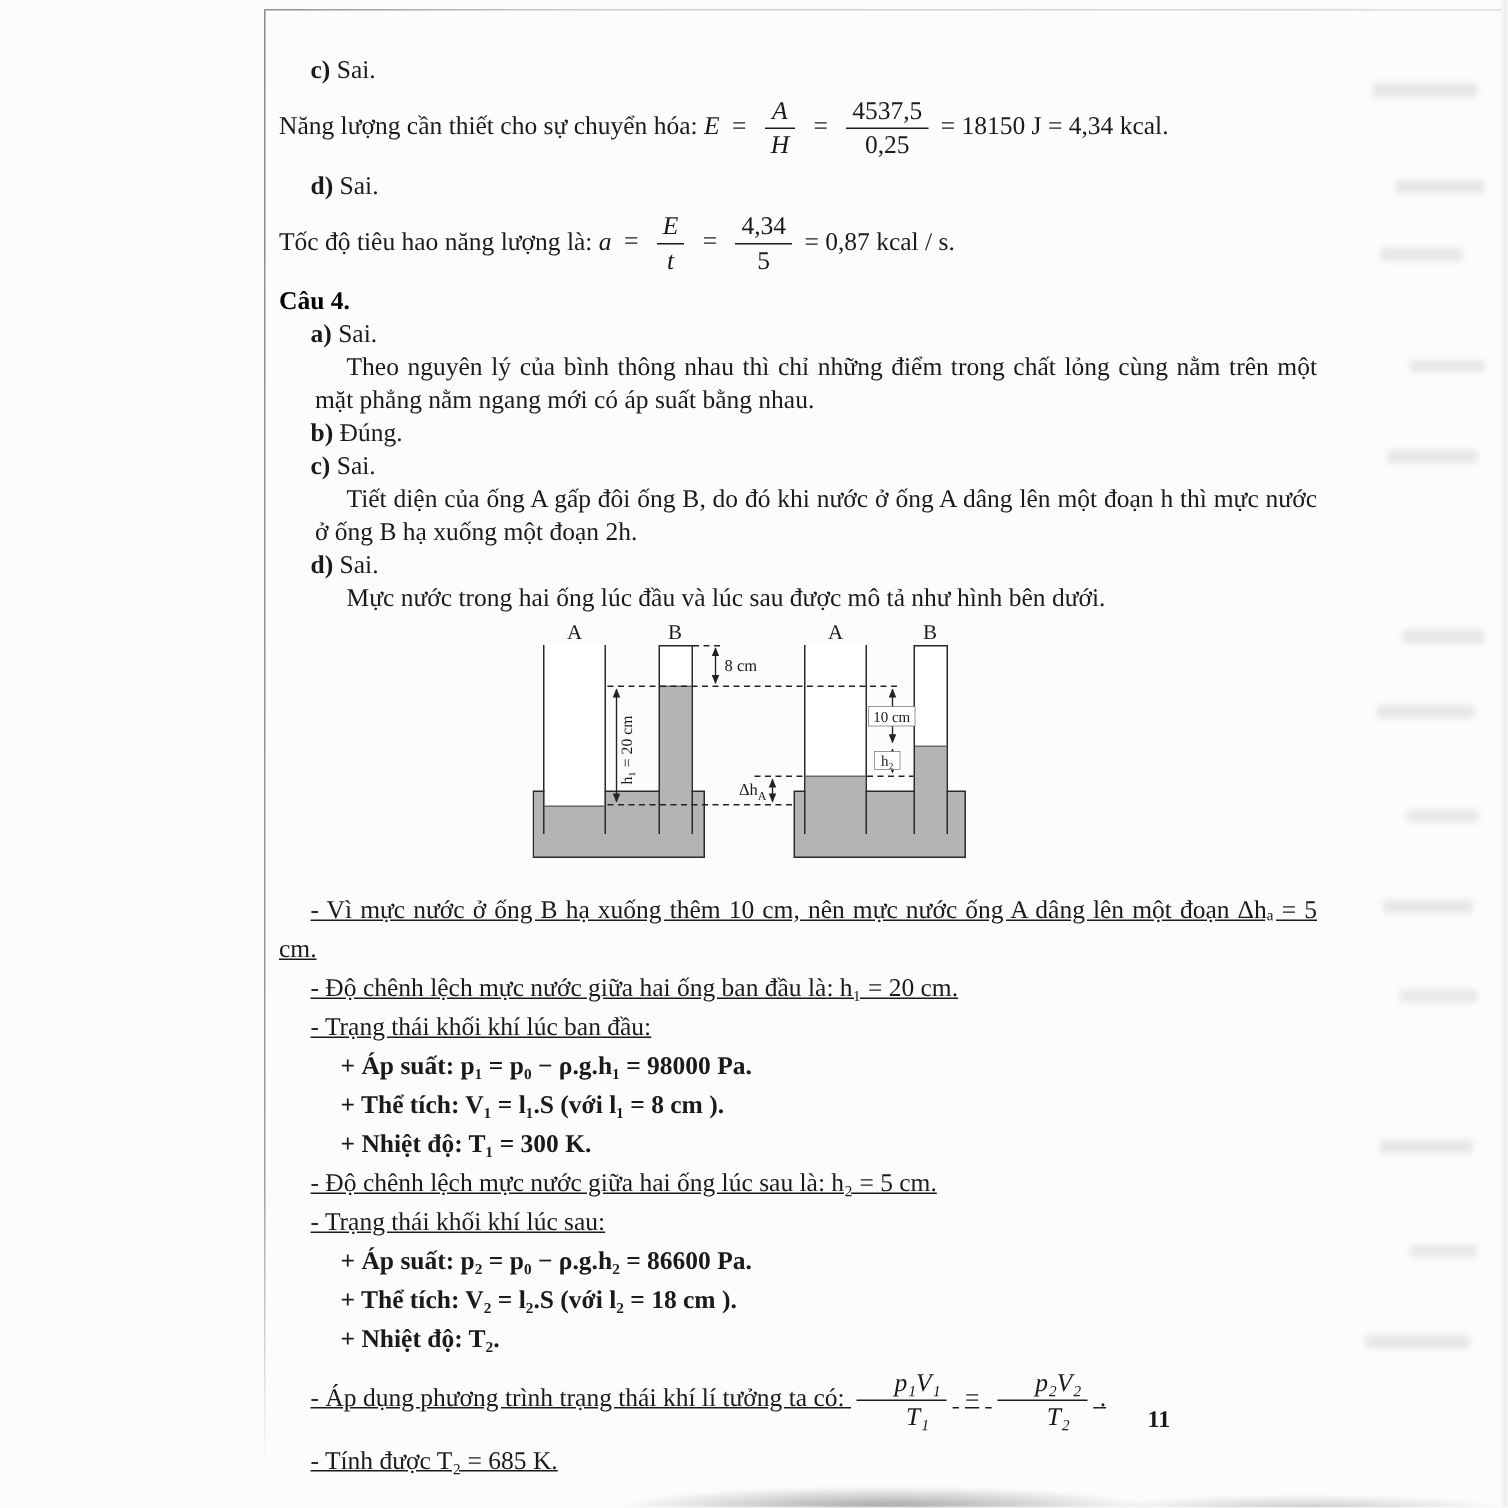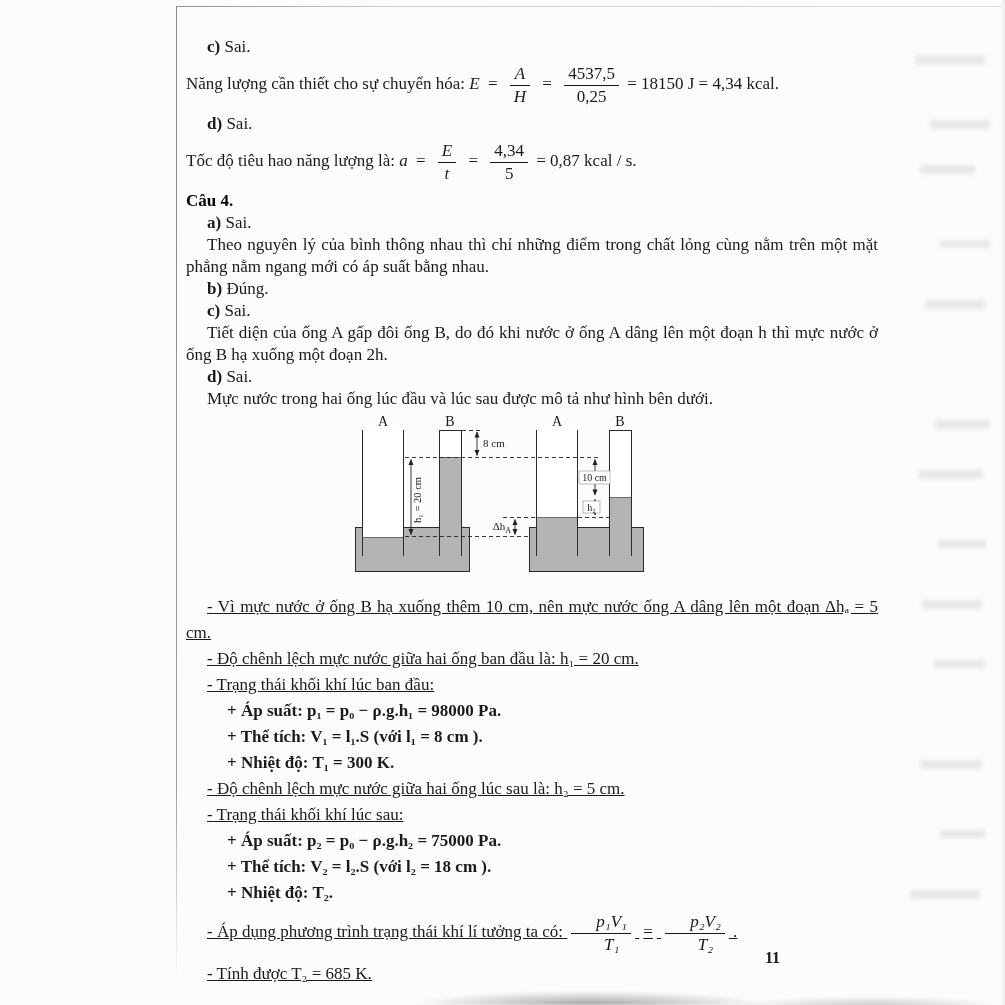--- a/index.html
+++ b/index.html
@@ -11,33 +11,33 @@
   .page-edge-left{position:absolute;left:176px;top:6px;width:1px;height:972px;
     background:linear-gradient(to bottom,#8a8a8a,#9c9c9c 80%,rgba(150,150,150,0));}
   .page-edge-top{position:absolute;left:177px;top:6px;width:824px;height:1px;
     background:linear-gradient(to right,#909090,#cccccc 25%,#dddddd);}
   .page-edge-right{position:absolute;left:1000px;top:0;width:5px;height:1005px;
     background:linear-gradient(to right,rgba(0,0,0,0),rgba(0,0,0,0.07));}
   .content{position:absolute;left:186px;top:36px;width:692px;font-size:17px;line-height:22px;}
   p{margin:0;}
   .lbl{text-indent:21px;}
   .lbl b{font-weight:bold;}
-  .para{text-indent:21px;text-align:justify;}
+  .para{text-indent:21px;text-align:justify;margin-left:24px;}
   .caut{font-weight:bold;color:#000000;}
   .mathline{margin:4px 0;}
   .frac{display:inline-block;text-align:center;vertical-align:middle;margin:2px 4px;}
   .frac .num{display:block;padding:0 4px 1px;border-bottom:1px solid #1a1a1a;line-height:20px;}
   .frac .den{display:block;padding:1px 4px 0;line-height:20px;}
   .eqs{margin:0 4px;}
   .var{font-style:italic;}
   .sol{line-height:26px;text-indent:21px;text-align:justify;text-decoration:underline;}
   .sol-plus{line-height:26px;text-indent:41px;font-weight:bold;}
   .figure-wrap{margin:6px 0 4px 169px;}
   svg text{font-family:"Liberation Serif","DejaVu Serif",serif;fill:#1a1a1a;}
-  .page-number{position:absolute;left:765px;top:938px;font-weight:bold;font-size:16px;margin-top:11px;}
+  .page-number{position:absolute;left:765px;top:938px;font-weight:bold;font-size:16px;}
   .bleed{position:absolute;background:rgba(140,140,140,0.18);filter:blur(2px);border-radius:2px;}
   .shadow1{position:absolute;left:415px;top:991px;width:350px;height:14px;
     background:radial-gradient(ellipse at 50% 100%,rgba(105,105,105,0.6),rgba(105,105,105,0) 72%);filter:blur(1px);}
   .shadow2{position:absolute;left:735px;top:996px;width:270px;height:9px;
     background:radial-gradient(ellipse at 50% 100%,rgba(135,135,135,0.4),rgba(135,135,135,0) 70%);}
 </style>
 </head>
 <body>
 
 <div>
@@ -152,21 +152,21 @@
     </div>
 
     <p class="sol">- Vì mực nước ở ống B hạ xuống thêm 10 cm, nên mực nước ống A dâng lên một đoạn Δhₐ = 5 cm.</p>
     <p class="sol">- Độ chênh lệch mực nước giữa hai ống ban đầu là: h₁ = 20 cm.</p>
     <p class="sol">- Trạng thái khối khí lúc ban đầu:</p>
     <p class="sol-plus">+ Áp suất: p₁ = p₀ − ρ.g.h₁ = 98000 Pa.</p>
     <p class="sol-plus">+ Thể tích: V₁ = l₁.S (với l₁ = 8 cm ).</p>
     <p class="sol-plus">+ Nhiệt độ: T₁ = 300 K.</p>
     <p class="sol">- Độ chênh lệch mực nước giữa hai ống lúc sau là: h₂ = 5 cm.</p>
     <p class="sol">- Trạng thái khối khí lúc sau:</p>
-    <p class="sol-plus">+ Áp suất: p₂ = p₀ − ρ.g.h₂ = 75000 Pa.</p>
+    <p class="sol-plus">+ Áp suất: p₂ = p₀ − ρ.g.h₂ = 86600 Pa.</p>
     <p class="sol-plus">+ Thể tích: V₂ = l₂.S (với l₂ = 18 cm ).</p>
     <p class="sol-plus">+ Nhiệt độ: T₂.</p>
 
     <p class="mathline sol">
       <span>- Áp dụng phương trình trạng thái khí lí tưởng ta có:</span>
       <span class="frac"><span class="num var">p₁V₁</span><span class="den var">T₁</span></span>
       <span class="eqs">=</span>
       <span class="frac"><span class="num var">p₂V₂</span><span class="den var">T₂</span></span>
       <span>.</span>
     </p>

